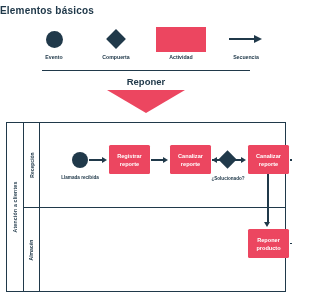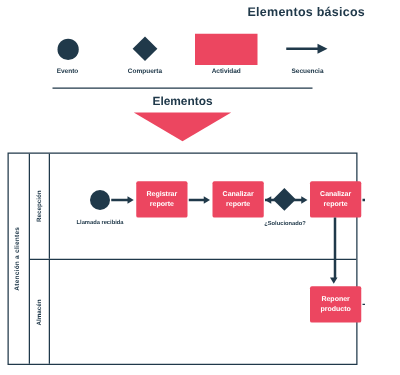--- a/index.html
+++ b/index.html
@@ -6,21 +6,21 @@
   body{
     width:292px;height:300px;
     background:#ffffff;
     font-family:"Liberation Sans", sans-serif;
     color:#20394A;
     position:relative;
     overflow:hidden;
   }
   .legend-title{
     position:absolute;left:0;top:5px;width:292px;
-    text-align:right;
+    text-align:left;
     font-size:10px;font-weight:bold;color:#20394A;
     letter-spacing:.2px;
   }
   .legend-row{
     position:absolute;left:0;top:26px;width:292px;height:40px;
   }
   .legend-item{
     position:absolute;top:0;width:66px;height:40px;
     text-align:center;
   }
@@ -150,21 +150,21 @@
           <div class="head"></div>
         </div>
     </div>
     <div class="lbl">Secuencia</div>
   </div>
 
 </div>
 
 <div class="divider"></div>
 
-<div class="diagram-title">Elementos</div>
+<div class="diagram-title">Reponer</div>
 <div class="big-arrow"></div>
 
 <div class="pool">
 
   <div class="pool-label">
     <span>Atención a clientes</span>
   </div>
 
   <div class="lanes">
 

